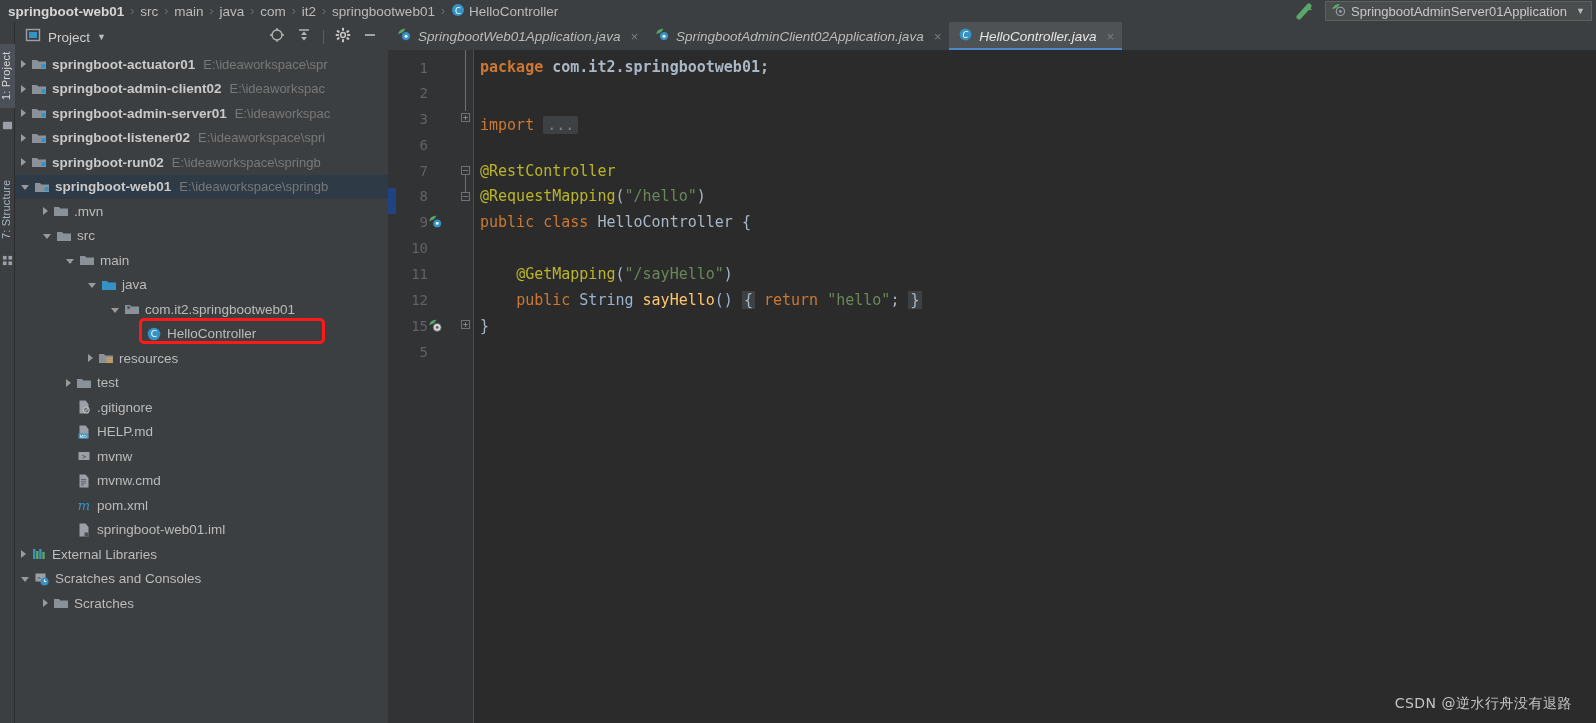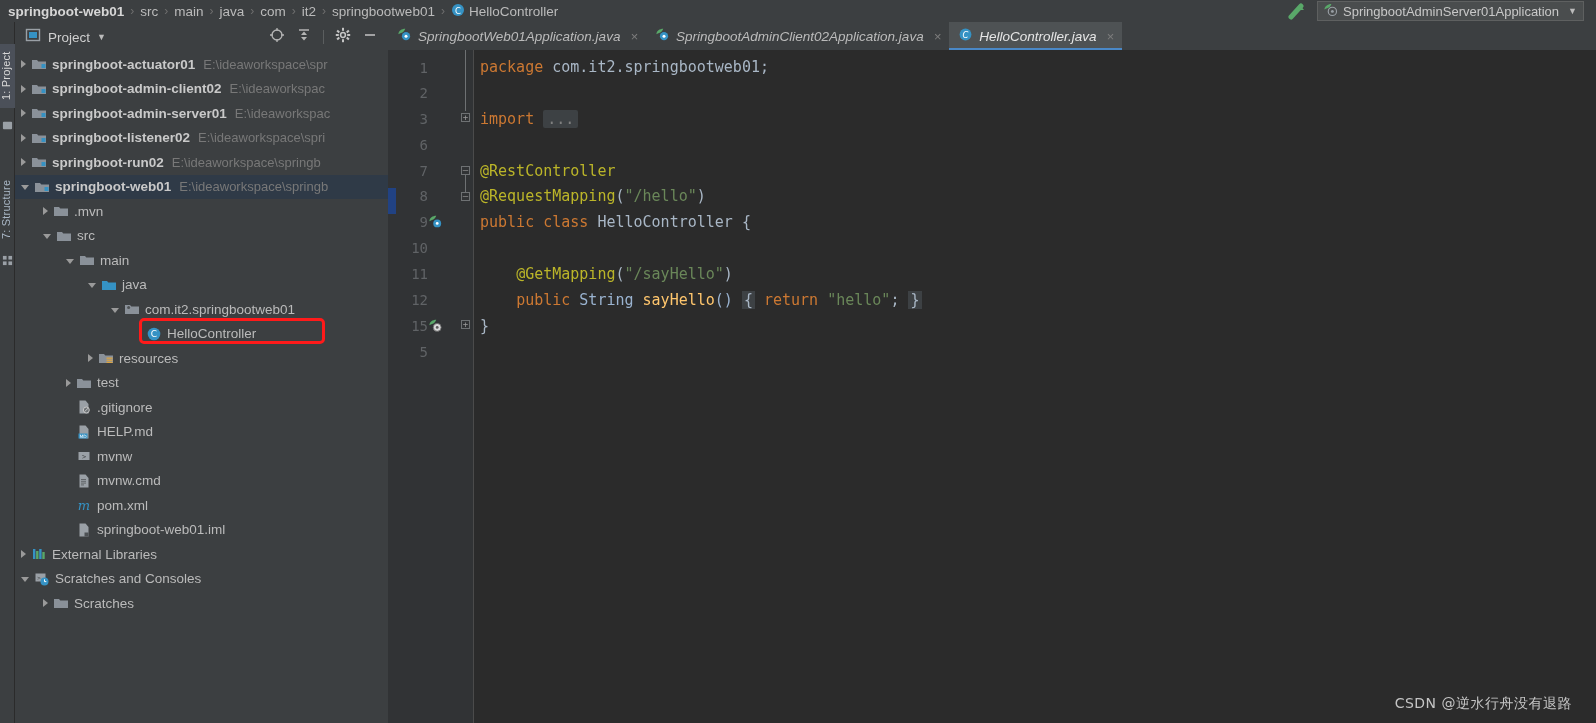--- a/index.html
+++ b/index.html
@@ -18,21 +18,21 @@
     padding-left: 8px; font-size: 13.5px; color: #a9b7c6; white-space: nowrap;
   }
   .crumb { color: #bbbbbb; }
   .crumb.root { color: #d6d6d6; font-weight: bold; }
   .crumb.last { color: #bbbbbb; }
   .crumb-sep { color: #6e6e6e; margin: 0 6px; font-size: 12px; }
   .crumb-ico { display: inline-block; vertical-align: -3px; margin-right: 4px; }
 
   .nav-right {
     position: absolute; right: 0; top: 0; height: 22px;
-    display: flex; align-items: center; gap: 6px; padding-right: 12px;
+    display: flex; align-items: center; gap: 6px; padding-right: 4px;
   }
   .runcfg {
     display: flex; align-items: center; gap: 5px; height: 20px;
     border: 1px solid #5e6060; background: #4a4d4e;
     padding: 0 6px 0 5px; font-size: 13px; color: #c8c8c8;
   }
   .runcfg .caret { font-size: 9px; color: #bbb; margin-left: 4px; }
   .green-arrow { width: 24px; height: 18px; }
 
   
@@ -569,25 +569,25 @@
       <div class="foldline" style="left:7px; top:0px; height:61px;"></div>
       <div class="foldbox" style="left:3px; top:116px;">–</div>
       <div class="foldbox" style="left:3px; top:142px;">–</div>
       <div class="foldline" style="left:7px; top:125px; height:18px;"></div>
       <div class="foldbox" style="left:3px; top:270px;">+</div>
     </div>
 
     <div class="code">
       <div class="caret-sel" style="left:-86px; top:138px; width:8px; height:26px;"></div>
 
-      <div class="cline" style="top:5px; left:6px;"><span class="k">package</span> <span class="ty">com.it2.springbootweb01;</span></div>
+      <div class="cline" style="top:5px; left:6px;font-weight:bold;"><span class="k">package</span> <span class="ty">com.it2.springbootweb01;</span></div>
 
       <div class="cline" style="top:31px; left:6px;"></div>
 
-      <div class="cline" style="top:57px; left:6px;text-align:center;"><span class="k">import</span> <span class="fold">...</span></div>
+      <div class="cline" style="top:63px; left:6px;text-align:center;"><span class="k">import</span> <span class="fold">...</span></div>
 
       <div class="cline" style="top:83px; left:6px;"></div>
 
       <div class="cline" style="top:109px; left:6px;"><span class="an">@RestController</span></div>
 
       <div class="cline" style="top:134px; left:6px;"><span class="an">@RequestMapping</span><span class="ty">(</span><span class="s">"/hello"</span><span class="ty">)</span></div>
 
       <div class="cline" style="top:160px; left:6px;"><span class="k">public</span> <span class="k">class</span> <span class="cl">HelloController</span> <span class="ty">{</span></div>
 
       <div class="cline" style="top:186px; left:6px;"></div>

